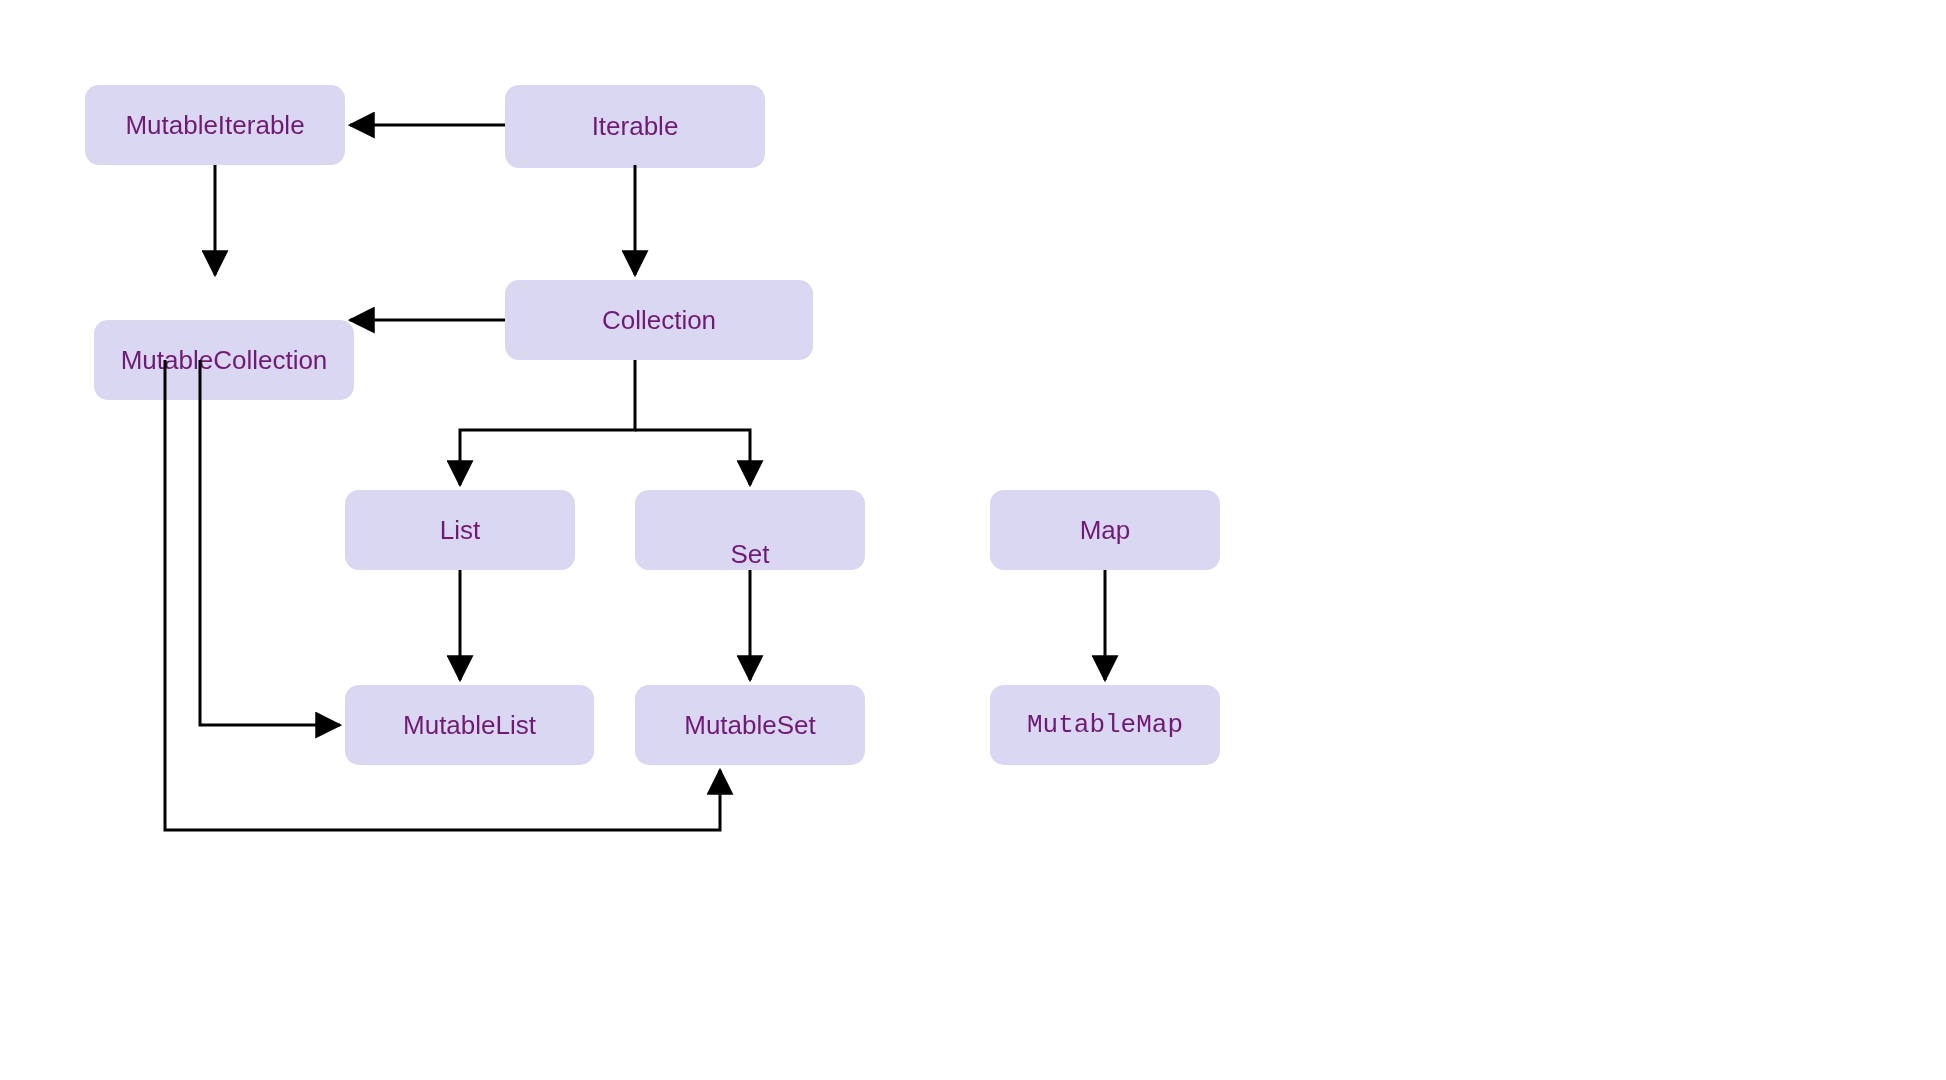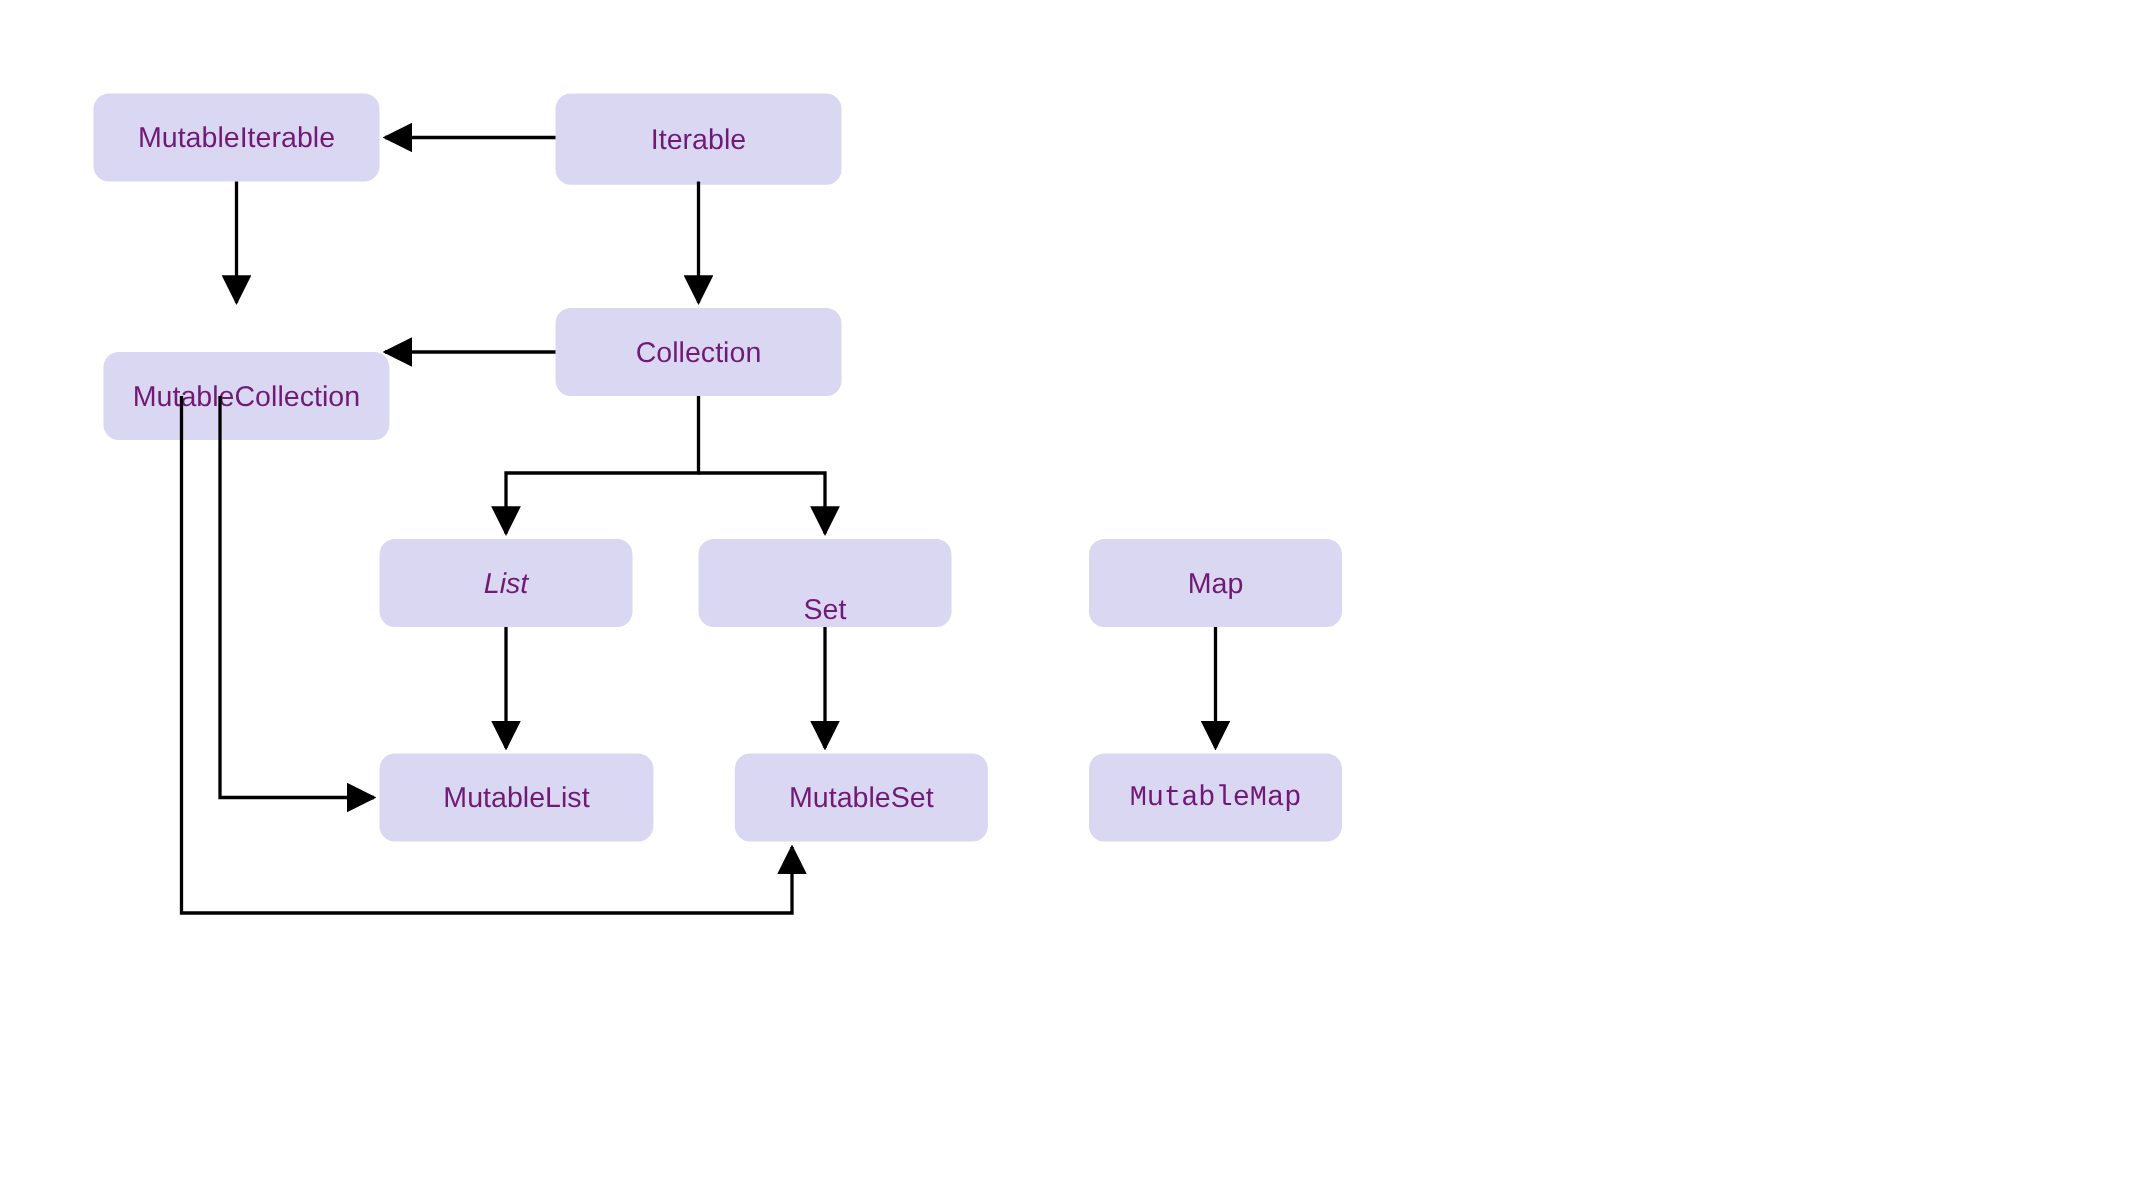--- a/index.html
+++ b/index.html
@@ -36,36 +36,36 @@
 
 <div class="node" style="left:85px;  top:85px;  width:260px; height:80px;">
     <span>MutableIterable</span>
   </div>
 <div class="node" style="left:505px; top:85px;  width:260px; height:83px;">
     <span>Iterable</span>
   </div>
 <div class="node" style="left:94px;  top:280px; width:260px; height:80px;margin-top:40px;">
     <span>MutableCollection</span>
   </div>
-<div class="node" style="left:505px; top:280px; width:260px; height:80px;">
+<div class="node" style="left:505px; top:280px; width:308px; height:80px;">
     <span>Collection</span>
   </div>
-<div class="node" style="left:345px; top:490px; width:230px; height:80px;font-style:italic;">
+<div class="node" style="left:345px; top:490px; width:230px; height:80px;">
     <span>List</span>
   </div>
 <div class="node" style="left:635px; top:490px; width:230px; height:80px;align-items:flex-end;">
     <span>Set</span>
   </div>
 <div class="node" style="left:990px; top:490px; width:230px; height:80px;">
     <span>Map</span>
   </div>
 <div class="node" style="left:345px; top:685px; width:249px; height:80px;">
     <span>MutableList</span>
   </div>
-<div class="node" style="left:635px; top:685px; width:230px; height:80px;margin-left:33px;">
+<div class="node" style="left:635px; top:685px; width:230px; height:80px;">
     <span>MutableSet</span>
   </div>
 <div class="node" style="left:990px; top:685px; width:230px; height:80px;font-family:Liberation Mono, monospace;">
     <span>MutableMap</span>
   </div>
 
 <svg class="connectors">
   <defs>
     <marker id="arrow" viewBox="0 0 12 12" refX="11" refY="6" markerWidth="9" markerHeight="9" orient="auto-start-reverse">
       <path d="M 0 0 L 12 6 L 0 12 z" fill="#000"></path>

